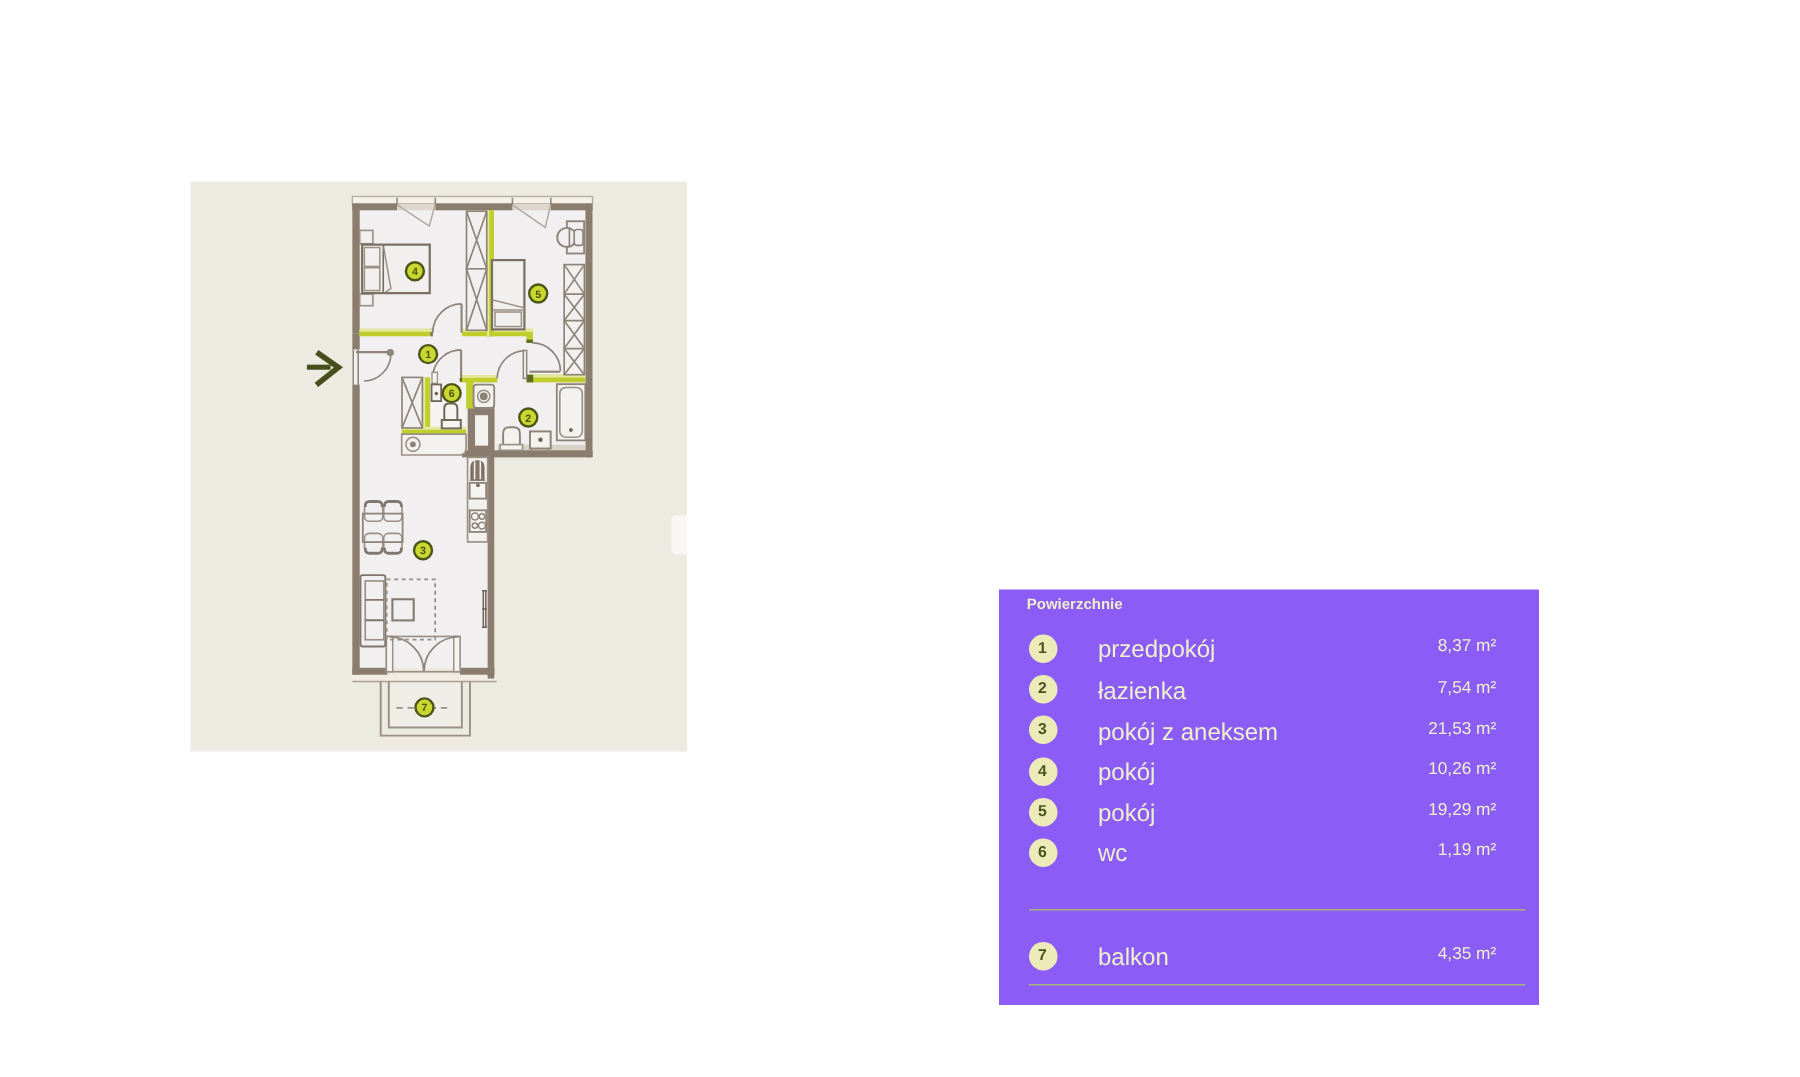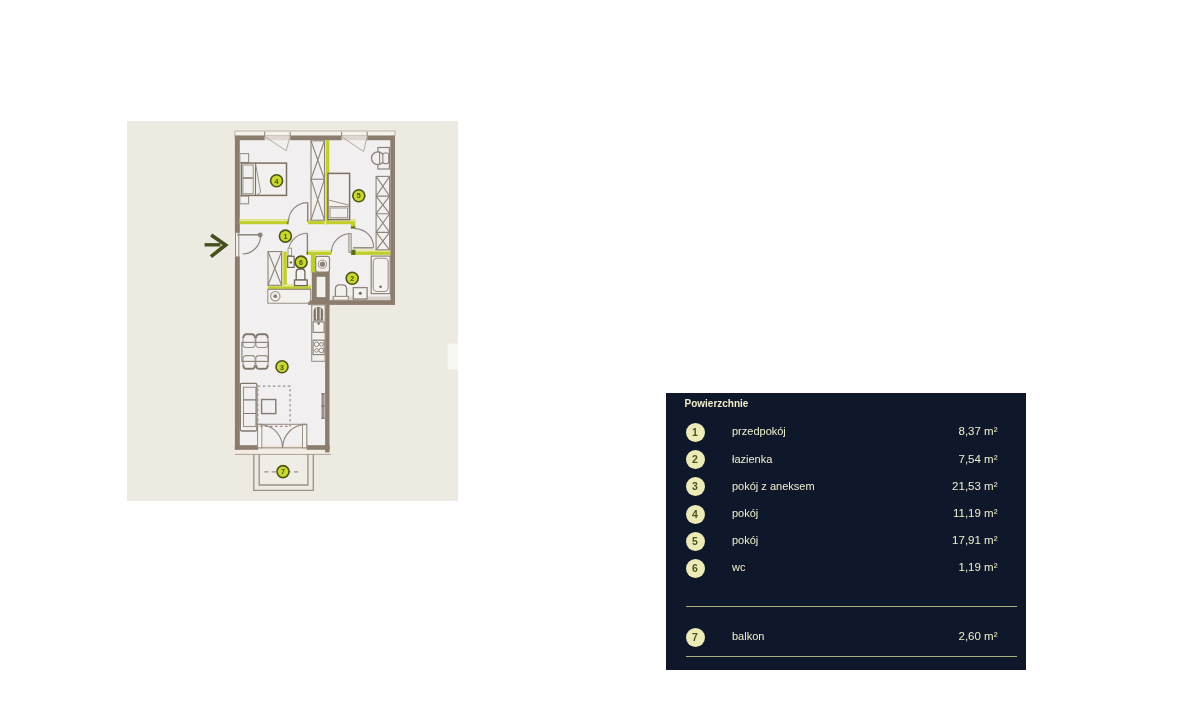--- a/index.html
+++ b/index.html
@@ -1,25 +1,25 @@
 <!DOCTYPE html>
 <html><head>
 <meta charset="utf-8">
 <style>
   html,body{margin:0;padding:0;background:#ffffff;width:1200px;height:718px;overflow:hidden;
     font-family:"Liberation Sans", sans-serif;}
   .stage{position:relative;width:1200px;height:718px;}
   .card{position:absolute;left:127px;top:121px;width:331px;height:380px;background:#edeae2;}
   .plansvg{position:absolute;left:0;top:0;}
-  .panel{position:absolute;left:666px;top:393px;width:360px;height:277px;background:#0f172a;}
+  .panel{position:absolute;left:666px;top:393px;width:360px;height:277px;background:#8b5cf6;}
   .ptitle{position:absolute;left:18.5px;top:4.5px;font-size:10px;font-weight:bold;color:#efedcb;}
   .row{position:absolute;left:0;width:360px;height:20px;}
   .badge{position:absolute;left:19.5px;top:0;width:19px;height:19px;border-radius:50%;
     background:#ecebb8;color:#4a5320;font-size:10.5px;font-weight:bold;text-align:center;line-height:19px;}
-  .lbl{position:absolute;left:66px;top:2.5px;font-size:11px;color:#eef0cd;}
+  .lbl{position:absolute;left:66px;top:2.5px;font-size:16px;color:#eef0cd;}
   .val{position:absolute;right:28.5px;top:2.5px;font-size:11.5px;color:#eef0cd;text-align:left;}
   .sep{position:absolute;left:19.5px;width:331px;height:0;border-top:1.5px solid #a9b27a;}
 </style>
 </head>
 <body>
 <div class="stage">
 
 <div class="card"></div>
 <svg class="plansvg" width="1200" height="718" viewBox="0 0 1200 718">
 <g fill="none" stroke-linecap="butt">
@@ -325,38 +325,38 @@
 
   <div class="row" style="top:84px">
         <span class="badge">3</span>
         <span class="lbl">pokój z aneksem</span>
         <span class="val">21,53 m²</span>
       </div>
 
   <div class="row" style="top:111.5px">
         <span class="badge">4</span>
         <span class="lbl">pokój</span>
-        <span class="val">11,19 m²</span>
+        <span class="val">10,26 m²</span>
       </div>
 
   <div class="row" style="top:138.5px">
         <span class="badge">5</span>
         <span class="lbl">pokój</span>
-        <span class="val">17,91 m²</span>
+        <span class="val">19,29 m²</span>
       </div>
 
   <div class="row" style="top:165.5px">
         <span class="badge">6</span>
         <span class="lbl">wc</span>
         <span class="val">1,19 m²</span>
       </div>
 
   <div class="sep" style="top:213px"></div>
 
   <div class="row" style="top:234.5px">
         <span class="badge">7</span>
         <span class="lbl">balkon</span>
-        <span class="val">2,60 m²</span>
+        <span class="val">4,35 m²</span>
       </div>
 
   <div class="sep" style="top:263px"></div>
 </div>
 </div>
 
 </body></html>

